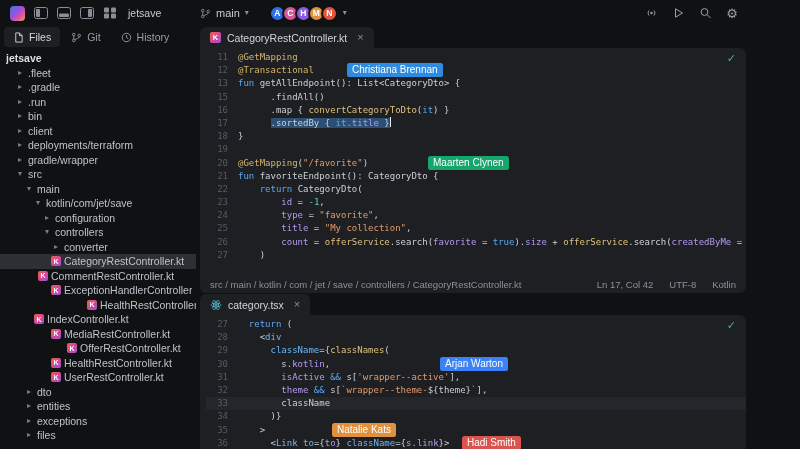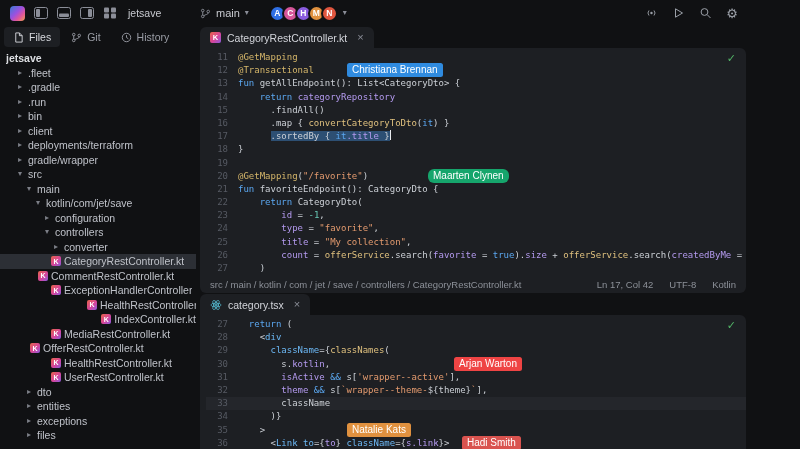--- a/index.html
+++ b/index.html
@@ -236,29 +236,29 @@
             <span class="tlabel">CommentRestController.kt</span>
           </div>
           <div class="trow" style="padding-left: 51px;">
             <span class="kicon">K</span>
             <span class="tlabel">ExceptionHandlerController</span>
           </div>
           <div class="trow" style="padding-left: 51px; margin-left: 36px;">
             <span class="kicon">K</span>
             <span class="tlabel">HealthRestController.kt</span>
           </div>
-          <div class="trow" style="padding-left: 51px; justify-content: flex-end;">
+          <div class="trow" style="padding-left: 34px;">
             <span class="kicon">K</span>
             <span class="tlabel">IndexController.kt</span>
           </div>
           <div class="trow" style="padding-left: 51px;">
             <span class="kicon">K</span>
             <span class="tlabel">MediaRestController.kt</span>
           </div>
-          <div class="trow" style="padding-left: 30px;">
+          <div class="trow" style="padding-left: 51px; margin-left: 16px;">
             <span class="kicon">K</span>
             <span class="tlabel">OfferRestController.kt</span>
           </div>
           <div class="trow" style="padding-left: 51px;">
             <span class="kicon">K</span>
             <span class="tlabel">HealthRestController.kt</span>
           </div>
           <div class="trow" style="padding-left: 51px;">
             <span class="kicon">K</span>
             <span class="tlabel">UserRestController.kt</span>
@@ -290,27 +290,26 @@
           <span>CategoryRestController.kt</span>
           <span class="close">×</span>
         </div>
       </div>
 
       <div class="island island1">
         <div class="code" id="code0">
             <div class="cline"><span class="lnum">11</span><span class="lcontent"><span class="tk-ann">@GetMapping</span></span></div>
             <div class="cline"><span class="lnum">12</span><span class="lcontent"><span class="tk-ann">@Transactional</span><span class="collab-label" style="left: 109px; background: rgb(47, 139, 224);">Christiana Brennan</span></span></div>
             <div class="cline"><span class="lnum">13</span><span class="lcontent"><span class="tk-kw">fun </span><span class="tk-txt">getAllEndpoint</span><span class="tk-txt">(): List&lt;CategoryDto&gt; {</span></span></div>
-            <div class="cline"><span class="lnum">14</span><span class="lcontent"><span class="tk-txt">    </span><span class="tk-kw">return </span><span class="tk-prop">categoryRepository</span></span></div>
             <div class="cline"><span class="lnum">15</span><span class="lcontent"><span class="tk-txt">      .findAll()</span></span></div>
             <div class="cline"><span class="lnum">16</span><span class="lcontent"><span class="tk-txt">      .map { </span><span class="tk-fn">convertCategoryToDto</span><span class="tk-txt">(</span><span class="tk-kw">it</span><span class="tk-txt">) }</span></span></div>
             <div class="cline"><span class="lnum">17</span><span class="lcontent"><span class="tk-txt">      </span><span class="tk-txt seltext">.sortedBy { </span><span class="tk-kw seltext">it</span><span class="tk-prop seltext">.title</span><span class="tk-txt seltext"> }</span><span class="caret-bar"></span></span></div>
             <div class="cline"><span class="lnum">18</span><span class="lcontent"><span class="tk-txt">}</span></span></div>
             <div class="cline"><span class="lnum">19</span><span class="lcontent"></span></div>
-            <div class="cline"><span class="lnum">20</span><span class="lcontent"><span class="tk-ann">@GetMapping</span><span class="tk-txt">(</span><span class="tk-str">"/favorite"</span><span class="tk-txt">)</span><span class="collab-label" style="left: 190px; background: rgb(22, 165, 108); border-radius: 6px;">Maarten Clynen</span></span></div>
+            <div class="cline"><span class="lnum">20</span><span class="lcontent"><span class="tk-ann">@GetMapping</span><span class="tk-txt">(</span><span class="tk-str">"/favorite"</span><span class="tk-txt">)</span><span class="collab-label" style="left: 190px; background: rgb(22, 165, 108);">Maarten Clynen</span></span></div>
             <div class="cline"><span class="lnum">21</span><span class="lcontent"><span class="tk-kw">fun </span><span class="tk-txt">favoriteEndpoint</span><span class="tk-txt">(): CategoryDto {</span></span></div>
             <div class="cline"><span class="lnum">22</span><span class="lcontent"><span class="tk-txt">    </span><span class="tk-kw">return </span><span class="tk-txt">CategoryDto(</span></span></div>
             <div class="cline"><span class="lnum">23</span><span class="lcontent"><span class="tk-txt">        </span><span class="tk-prop">id</span><span class="tk-txt"> = </span><span class="tk-num">-1</span><span class="tk-txt">,</span></span></div>
             <div class="cline"><span class="lnum">24</span><span class="lcontent"><span class="tk-txt">        </span><span class="tk-prop">type</span><span class="tk-txt"> = </span><span class="tk-str">"favorite"</span><span class="tk-txt">,</span></span></div>
             <div class="cline"><span class="lnum">25</span><span class="lcontent"><span class="tk-txt">        </span><span class="tk-prop">title</span><span class="tk-txt"> = </span><span class="tk-str">"My collection"</span><span class="tk-txt">,</span></span></div>
             <div class="cline"><span class="lnum">26</span><span class="lcontent"><span class="tk-txt">        </span><span class="tk-prop">count</span><span class="tk-txt"> = </span><span class="tk-fn">offerService</span><span class="tk-txt">.search(</span><span class="tk-prop">favorite</span><span class="tk-txt"> = </span><span class="tk-kw">true</span><span class="tk-txt">).</span><span class="tk-prop">size</span><span class="tk-txt"> + </span><span class="tk-fn">offerService</span><span class="tk-txt">.search(</span><span class="tk-prop">createdByMe</span><span class="tk-txt"> = </span><span class="tk-kw">true</span><span class="tk-txt">).</span><span class="tk-prop">size</span></span></div>
             <div class="cline"><span class="lnum">27</span><span class="lcontent"><span class="tk-txt">    )</span></span></div>
           </div>
         <span class="check">✓</span>
         <div class="estatus">
@@ -336,26 +335,26 @@
           <span>category.tsx</span>
           <span class="close">×</span>
         </div>
       </div>
 
       <div class="island island2">
         <div class="code" id="code1">
             <div class="cline"><span class="lnum">27</span><span class="lcontent"><span class="tk-txt">  </span><span class="tk-kw">return</span><span class="tk-txt"> (</span></span></div>
             <div class="cline"><span class="lnum">28</span><span class="lcontent"><span class="tk-txt">    &lt;</span><span class="tk-tag">div</span></span></div>
             <div class="cline"><span class="lnum">29</span><span class="lcontent"><span class="tk-txt">      </span><span class="tk-tag">className</span><span class="tk-txt">={</span><span class="tk-fn">classNames</span><span class="tk-txt">(</span></span></div>
-            <div class="cline"><span class="lnum">30</span><span class="lcontent"><span class="tk-txt">        s.</span><span class="tk-prop">kotlin</span><span class="tk-txt">,</span><span class="collab-label" style="left: 216px; background: #ef4444;">Arjan Warton</span></span></div>
+            <div class="cline"><span class="lnum">30</span><span class="lcontent"><span class="tk-txt">        s.</span><span class="tk-prop">kotlin</span><span class="tk-txt">,</span><span class="collab-label" style="left: 202px; background: #3b82f6;">Arjan Warton</span></span></div>
             <div class="cline"><span class="lnum">31</span><span class="lcontent"><span class="tk-txt">        </span><span class="tk-prop">isActive</span><span class="tk-kw"> &amp;&amp; </span><span class="tk-txt">s[</span><span class="tk-str">'wrapper--active'</span><span class="tk-txt">],</span></span></div>
             <div class="cline"><span class="lnum">32</span><span class="lcontent"><span class="tk-txt">        </span><span class="tk-prop">theme</span><span class="tk-kw"> &amp;&amp; </span><span class="tk-txt">s[</span><span class="tk-str">`wrapper--theme-</span><span class="tk-txt">${theme}</span><span class="tk-str">`</span><span class="tk-txt">],</span></span></div>
             <div class="cline active"><span class="lnum">33</span><span class="lcontent"><span class="tk-txt">        className</span></span></div>
             <div class="cline"><span class="lnum">34</span><span class="lcontent"><span class="tk-txt">      )}</span></span></div>
-            <div class="cline"><span class="lnum">35</span><span class="lcontent"><span class="tk-txt">    &gt;</span><span class="collab-label" style="left: 94px; background: rgb(224, 145, 63); margin-left: 15px;">Natalie Kats</span></span></div>
+            <div class="cline"><span class="lnum">35</span><span class="lcontent"><span class="tk-txt">    &gt;</span><span class="collab-label" style="left: 94px; background: rgb(224, 145, 63);">Natalie Kats</span></span></div>
             <div class="cline"><span class="lnum">36</span><span class="lcontent"><span class="tk-txt">      &lt;</span><span class="tk-tag">Link</span><span class="tk-txt"> </span><span class="tk-tag">to</span><span class="tk-txt">={</span><span class="tk-prop">to</span><span class="tk-txt">} </span><span class="tk-tag">className</span><span class="tk-txt">={</span><span class="tk-prop">s.link</span><span class="tk-txt">}&gt;</span><span class="collab-label" style="left: 224px; background: rgb(217, 83, 79);">Hadi Smith</span></span></div>
           </div>
         <span class="check">✓</span>
       </div>
 
     </section>
   </div>
 </div>
 
 </body></html>

